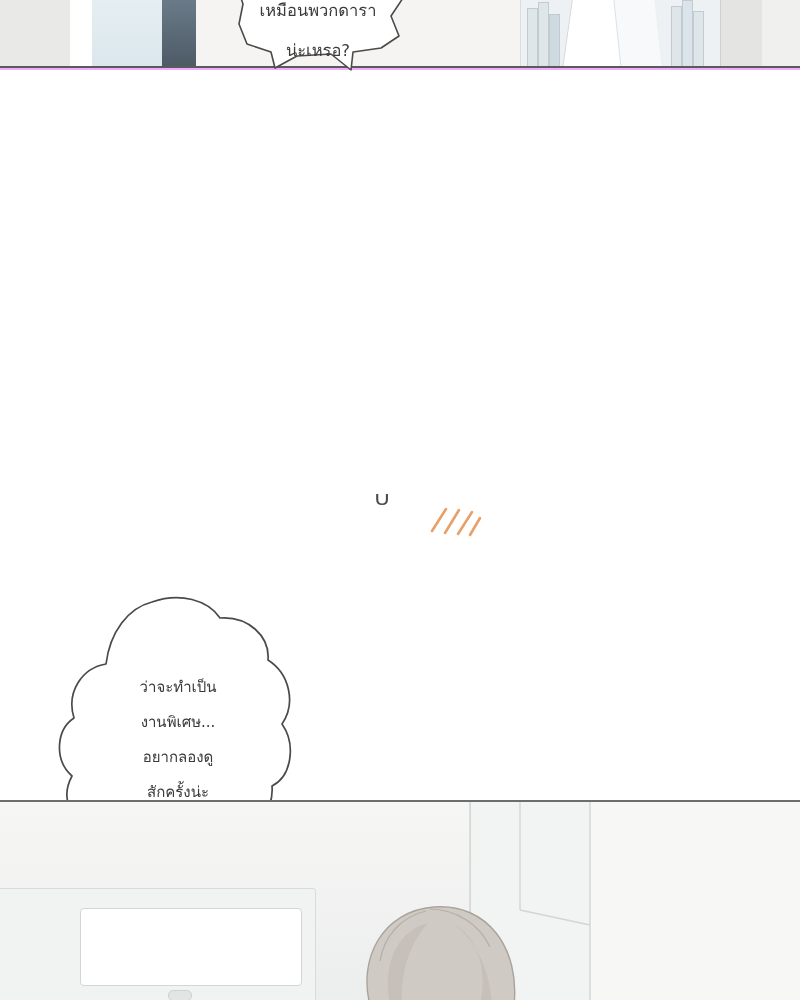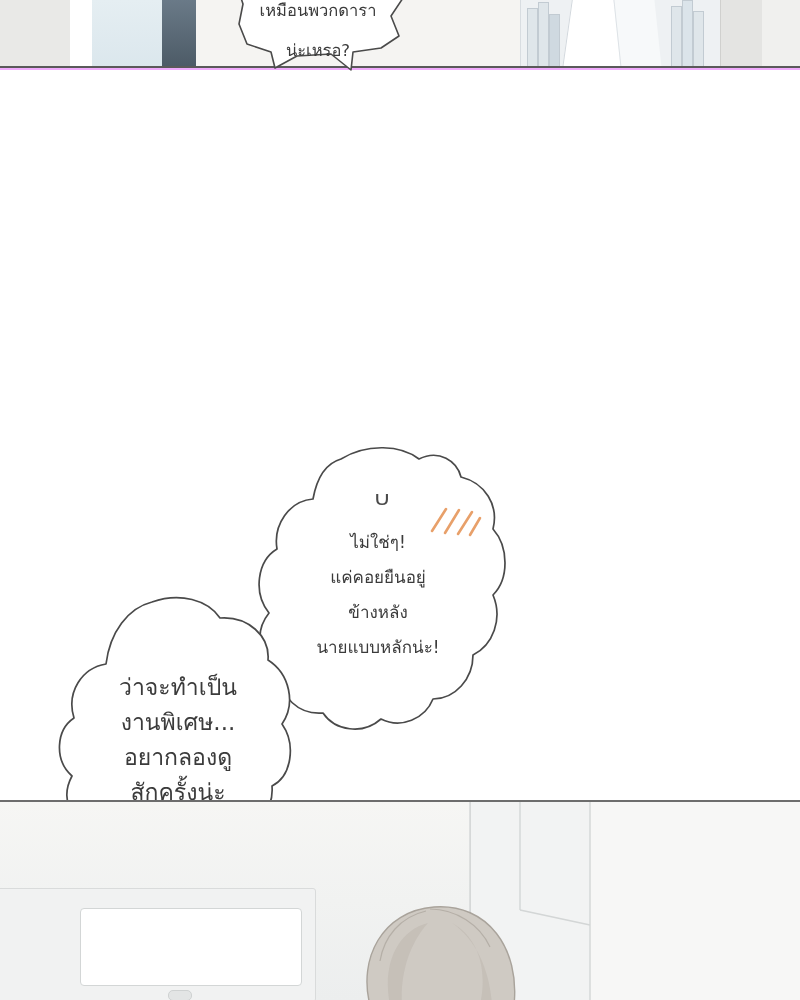--- a/index.html
+++ b/index.html
@@ -191,21 +191,21 @@
     top: 592px;
     width: 252px;
     height: 310px;
   }
   .bubble-3 .txt {
     position: absolute;
     left: 0;
     top: 0;
     width: 252px;
     text-align: center;
-    font-size: 23px;
+    font-size: 15px;
     line-height: 35px;
     color: #3b3b3b;
     white-space: pre-line;
     padding-top: 78px;
     box-sizing: border-box;
   }
 
   
   .panel-bottom {
     position: absolute;
@@ -303,42 +303,20 @@
   <div class="gap"></div>
 
   <div class="bubble-1">
     <svg width="174" height="148" viewBox="0 0 174 148">
       <path d="M12 52 L4 28 L22 18 L18 2 L44 10 L60 -10 L92 4 L120 -8 L132 10 L156 4 L164 28 L172 46 L160 64 L168 84 L150 96 L122 100 L120 118 L100 102 L66 104 L44 116 L40 100 L16 92 L8 72 Z" fill="#ffffff" stroke="#4a4a4a" stroke-width="1.6" stroke-linejoin="round"></path>
     </svg>
     <div class="txt">เหมือนพวกดารา
 น่ะเหรอ?</div>
   </div>
 
-  <div class="bubble-2">
-    <svg width="270" height="330" viewBox="0 0 270 330">
-      <path d="M98 16
-               C124 0, 158 2, 176 16
-               C196 6, 214 18, 218 34
-               C242 40, 256 62, 250 86
-               C266 104, 266 136, 250 152
-               C260 176, 250 202, 230 212
-               C230 236, 212 256, 190 256
-               C182 276, 158 286, 138 276
-               C120 292, 92 288, 80 270
-               C56 272, 36 254, 38 230
-               C16 218, 10 190, 26 170
-               C10 150, 14 118, 34 106
-               C30 82, 46 58, 70 56
-               C74 34, 84 20, 98 16 Z" fill="#ffffff" stroke="#4a4a4a" stroke-width="1.7" stroke-linejoin="round"></path>
-    </svg>
-    <div class="txt">ไม่ใช่ๆ!
-แค่คอยยืนอยู่
-ข้างหลัง
-นายแบบหลักน่ะ!</div>
-  </div>
 
   <div class="sweat-drop">∪</div>
 
   <svg class="blush-lines" viewBox="0 0 54 34">
     <g stroke="#e8a06a" stroke-width="2.6" stroke-linecap="round">
       <line x1="4" y1="26" x2="18" y2="4"></line>
       <line x1="17" y1="28" x2="31" y2="5"></line>
       <line x1="30" y1="29" x2="44" y2="7"></line>
       <line x1="42" y1="30" x2="52" y2="13"></line>
     </g>

